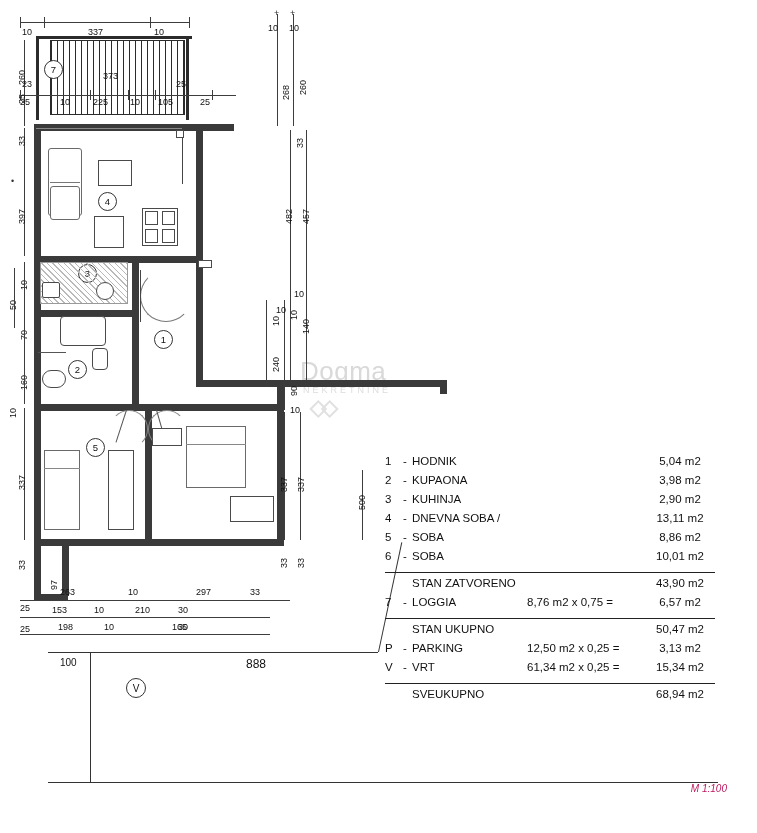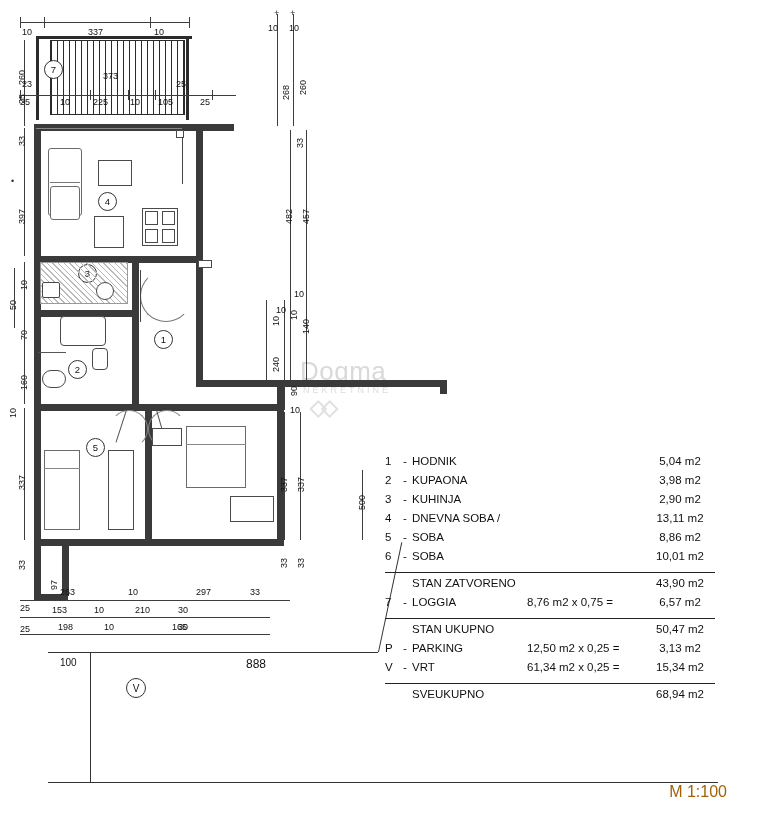--- a/index.html
+++ b/index.html
@@ -123,22 +123,23 @@
   .lsep {
     height: 1px;
     background: #222;
     margin: 3px 0 4px 0;
   }
   .lgroup { margin: 0; }
   .scale {
     position: absolute;
     right: 30px;
     top: 783px;
-    font-size: 16px;
-    color: #a16207;
+    font-size: 10px;
+    color: #be185d;
+    font-style: italic;
   }
   
   .watermark {
     position: absolute;
     left: 300px;
     top: 356px;
     font-size: 26px;
     color: #d9d9d9;
     letter-spacing: 0.5px;
     user-select: none;

